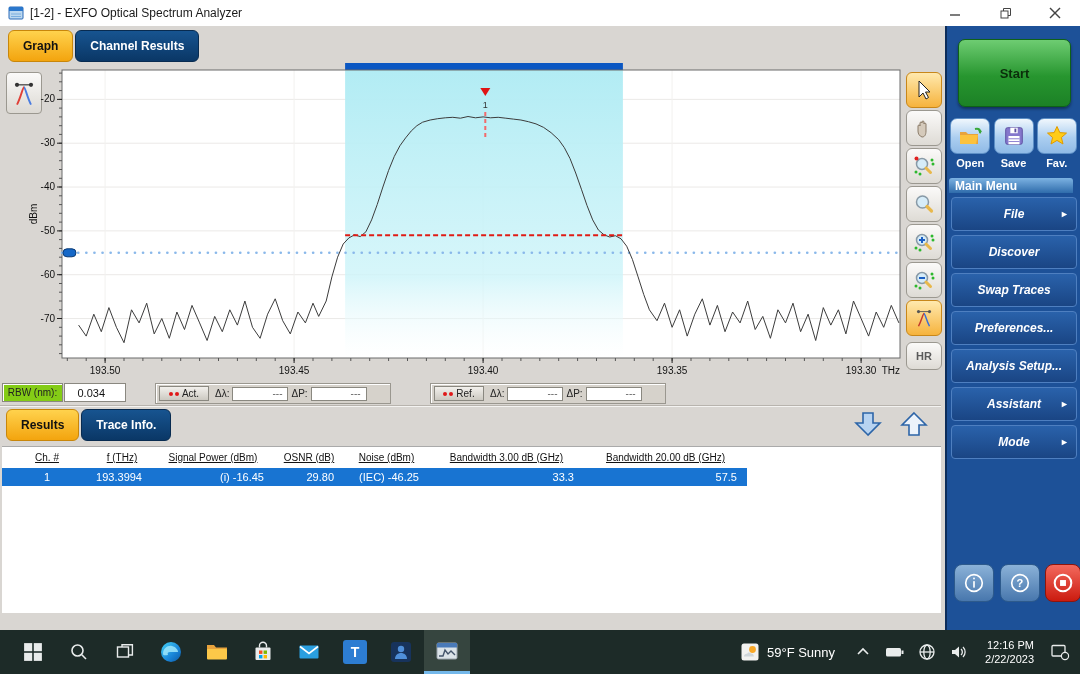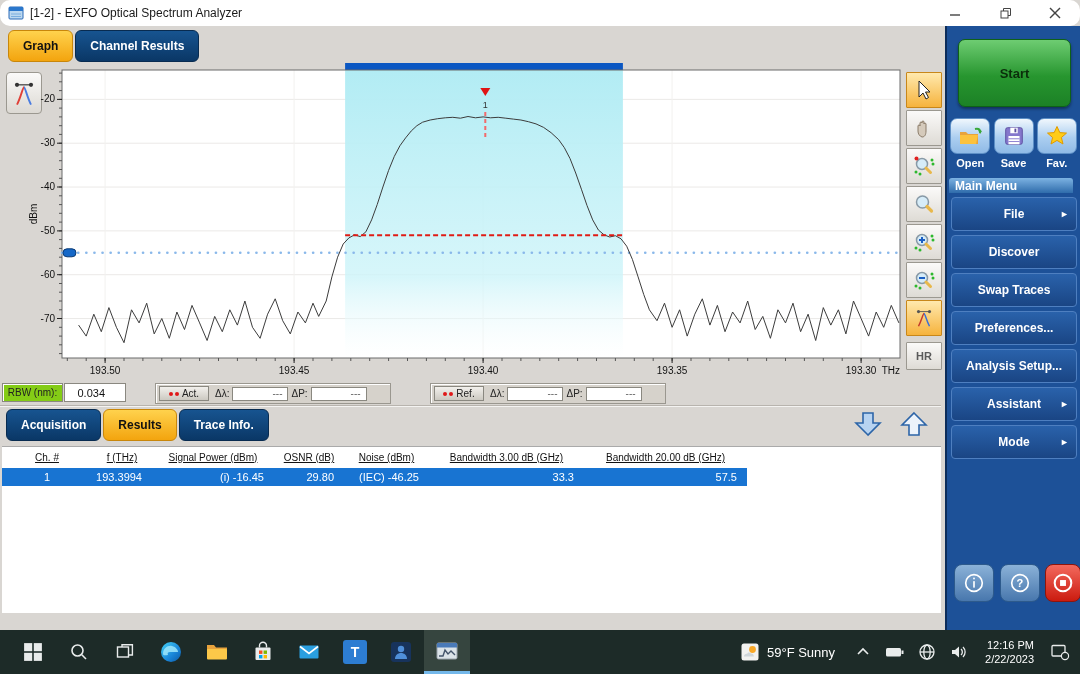--- a/index.html
+++ b/index.html
@@ -1,37 +1,37 @@
 <!DOCTYPE html>
 <html><head>
 <meta charset="utf-8">
 <style>
   html,body{margin:0;padding:0;background:#555;}
   .screen{position:relative;width:1080px;height:674px;background:#d9d6d2;overflow:hidden;
           font-family:"Liberation Sans",sans-serif;-webkit-font-smoothing:antialiased;}
   svg text{font-family:"Liberation Sans",sans-serif;}
 
   
-  .titlebar{position:absolute;top:0;left:0;right:0;height:26px;background:#ffffff;display:flex;align-items:center;padding-left:8px;box-sizing:border-box;border-radius:10px;}
+  .titlebar{position:absolute;top:0;left:0;right:0;height:26px;background:#ffffff;display:flex;align-items:center;padding-left:8px;box-sizing:border-box;}
   .title-text{font-size:12px;color:#1a1a1a;margin-left:6px;}
   .win-controls{position:absolute;right:0;top:0;height:26px;display:flex;}
   .win-btn{width:50px;height:26px;display:flex;align-items:center;justify-content:center;cursor:default;}
 
   
   .tabs-top{position:absolute;top:30px;left:8px;display:flex;gap:2px;}
   .tab{height:30px;padding:0 14px;display:flex;align-items:center;border-radius:6px;
        background:linear-gradient(#175490,#0a3766);color:#fff;font-size:12px;font-weight:bold;border:1px solid #082b50;}
   .tab.active{background:linear-gradient(#ffd24d,#f3a40e);color:#111;border-color:#c8860a;}
 
   
   .chart-host{position:absolute;left:28px;top:62px;width:880px;height:316px;}
   .mini-btn{position:absolute;left:6px;top:72px;width:34px;height:40px;border:1px solid #9b9890;border-radius:4px;
             background:linear-gradient(#fbfaf9,#dcd9d3);display:flex;align-items:center;justify-content:center;}
   .side-toolbar{position:absolute;left:906px;top:72px;width:36px;}
-  .tool-btn{width:36px;height:36px;margin-bottom:2px;border:1px solid #9b9890;border-radius:1px;box-sizing:border-box;
+  .tool-btn{width:36px;height:36px;margin-bottom:2px;border:1px solid #9b9890;border-radius:6px;box-sizing:border-box;
             background:linear-gradient(#fbfaf9,#dedbd5);display:flex;align-items:center;justify-content:center;}
   .tool-btn.active{background:linear-gradient(#ffe9ae,#f6b33d);border-color:#c8871a;}
   .hr-btn{margin-top:6px;height:28px;font-size:11px;font-weight:bold;color:#5a5a5a;}
 
   
   .controls-row{position:absolute;top:383px;left:0;width:941px;height:22px;}
   .box3d{background:#84cc16;border:1px solid #8a8880;box-shadow:inset 1px 1px 0 #ffffff;box-sizing:border-box;}
   .rbw-label{position:absolute;left:2px;top:0;width:61px;height:19px;font-size:10px;color:#222;display:flex;align-items:center;justify-content:center;}
   .rbw-value{position:absolute;left:64px;top:0;width:62px;height:19px;background:#fff;border:1px solid #8a8880;box-sizing:border-box;
              font-size:11px;color:#111;display:flex;align-items:center;justify-content:flex-end;padding-right:20px;}
@@ -70,21 +70,21 @@
   .file-btns{position:absolute;top:92px;left:0;width:133px;display:flex;justify-content:space-evenly;}
   .fb{width:40px;text-align:center;}
   .fb-icon{width:38px;height:34px;margin:0 auto;border-radius:7px;border:1px solid #5d8fc6;
            background:linear-gradient(#f0f7fd,#abcef0 55%,#8fbae6);display:flex;align-items:center;justify-content:center;}
   .fb-label{margin-top:3px;color:#fff;font-size:11px;font-weight:bold;}
   .menu-header{position:absolute;top:152px;left:2px;width:124px;height:15px;border-radius:3px 3px 0 0;
                background:linear-gradient(#7cb2e2,#2f6cab);color:#fff;font-size:12px;font-weight:bold;
                display:flex;align-items:center;padding-left:6px;box-sizing:border-box;}
   .menu-item{position:absolute;left:4px;width:126px;height:34px;border-radius:4px;border:1px solid #4e7fc0;
              background:linear-gradient(#2a62ab,#1a4584);color:#fff;font-size:12px;font-weight:bold;
-             display:flex;align-items:center;justify-content:center;box-sizing:border-box;}
+             display:flex;align-items:center;justify-content:center;box-sizing:border-box;font-style:italic;}
   .menu-arrow{position:absolute;right:7px;font-size:9px;top:11px;}
   .rp-btn{position:absolute;top:538px;width:40px;height:38px;border-radius:8px;border:1px solid #2d5a8c;
           background:linear-gradient(#8bb2d8,#4877ad);display:flex;align-items:center;justify-content:center;box-sizing:border-box;}
   .rp-btn.power{background:linear-gradient(#f3695d,#cb1b0f);border-color:#8e150c;}
 
   
   .taskbar{position:absolute;left:0;top:630px;width:1080px;height:44px;background:#1d2b28;display:flex;align-items:center;color:#fff;}
   .tb-left{display:flex;align-items:center;height:100%;padding-left:10px;}
   .tb-slot{width:46px;height:44px;display:flex;align-items:center;justify-content:center;}
   .tb-slot.active{background:#36453f;box-shadow:inset 0 -3px 0 #74b8ea;}
@@ -369,23 +369,20 @@
       <span class="mg-label">Δλ:</span>
       <div class="mg-field">---</div>
       <span class="mg-label">ΔP:</span>
       <div class="mg-field">---</div>
     </div>
   </div>
 
   <div class="divider"></div>
 
   <div class="tabs-bottom">
-    <div class="tab">
-        <span>Acquisition</span>
-      </div>
     <div class="tab active">
         <span>Results</span>
       </div>
     <div class="tab">
         <span>Trace Info.</span>
       </div>
   </div>
 
   <div class="arrow-btn arrow-down">
     <svg width="32" height="32" viewBox="0 0 32 32">

